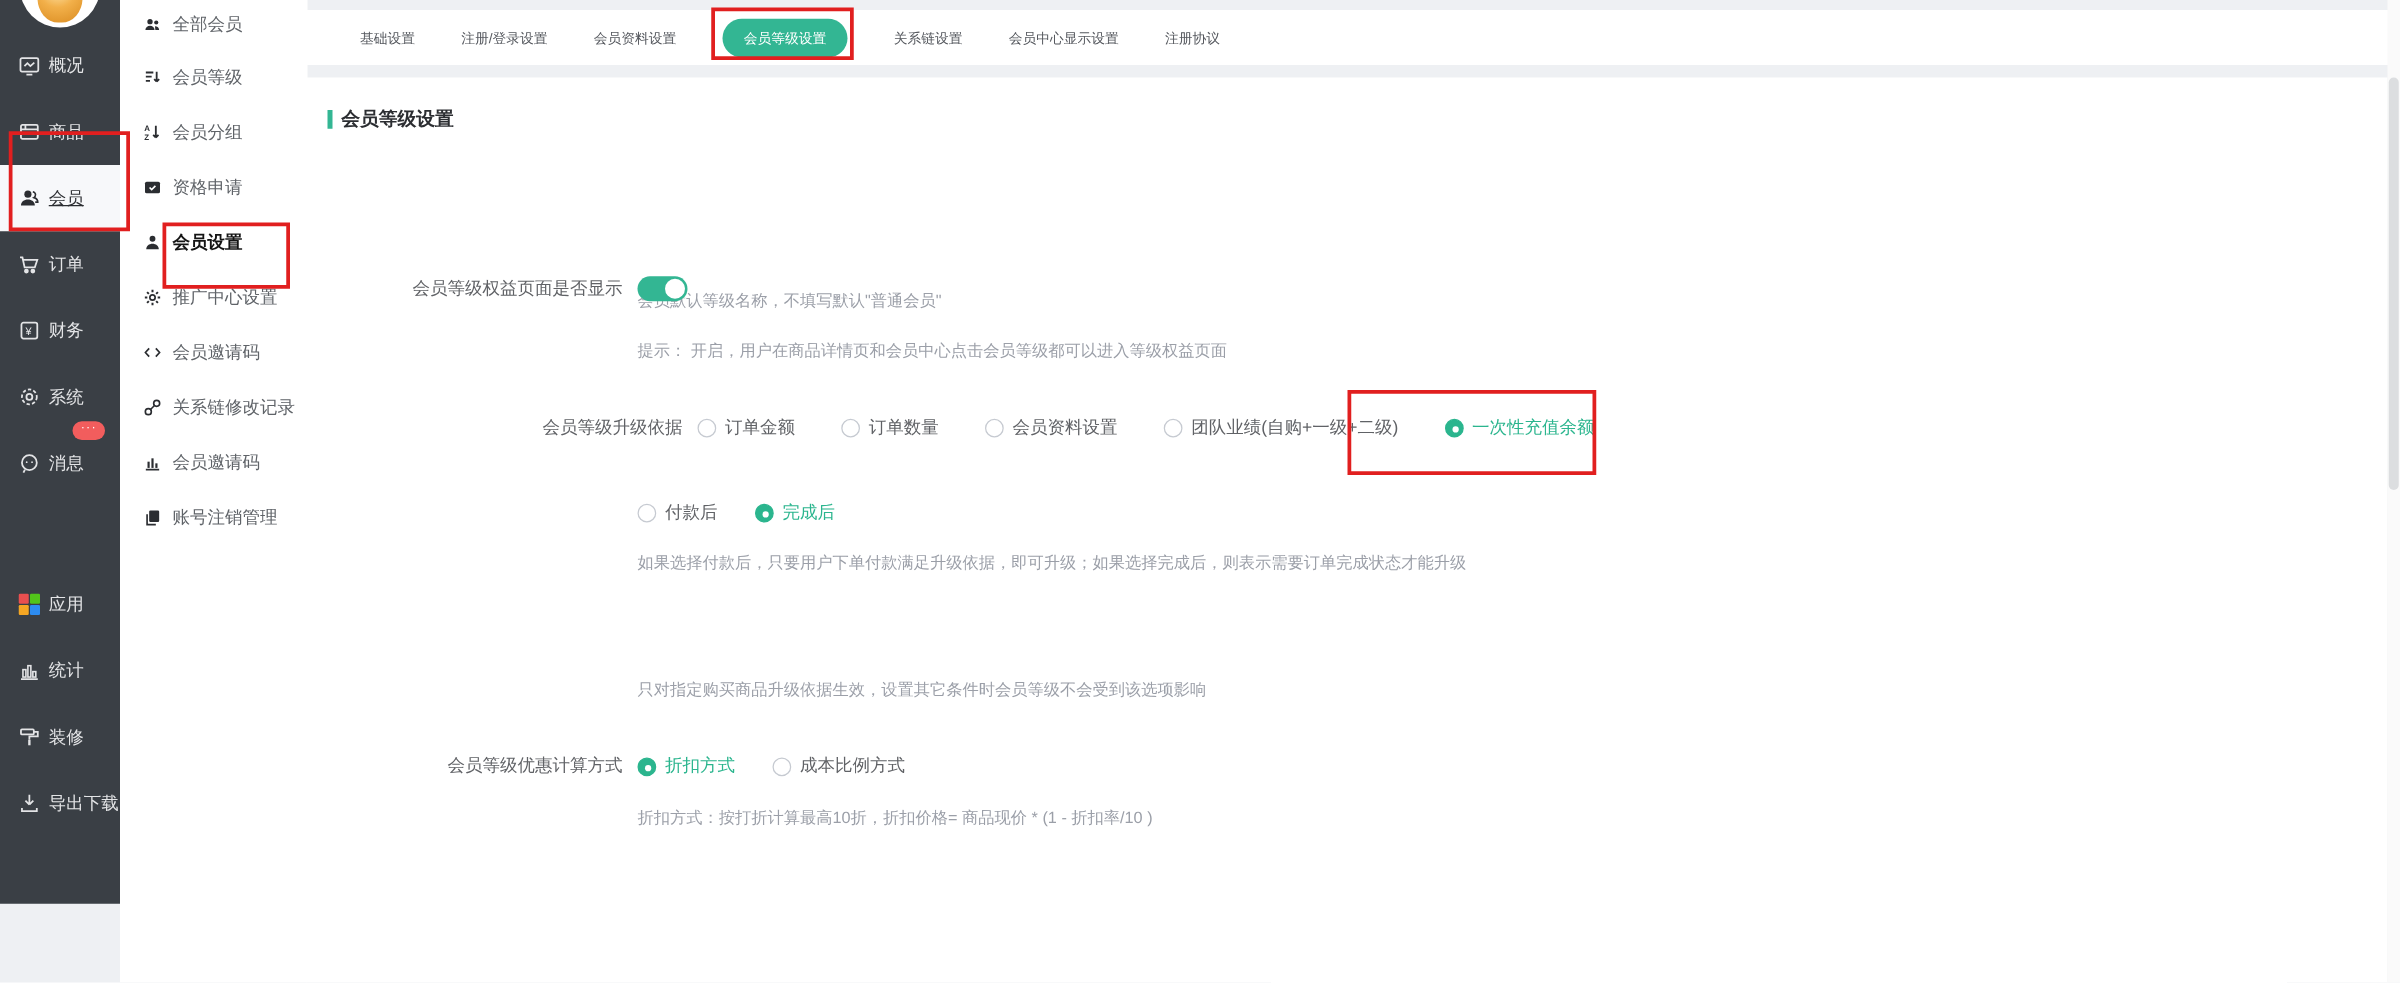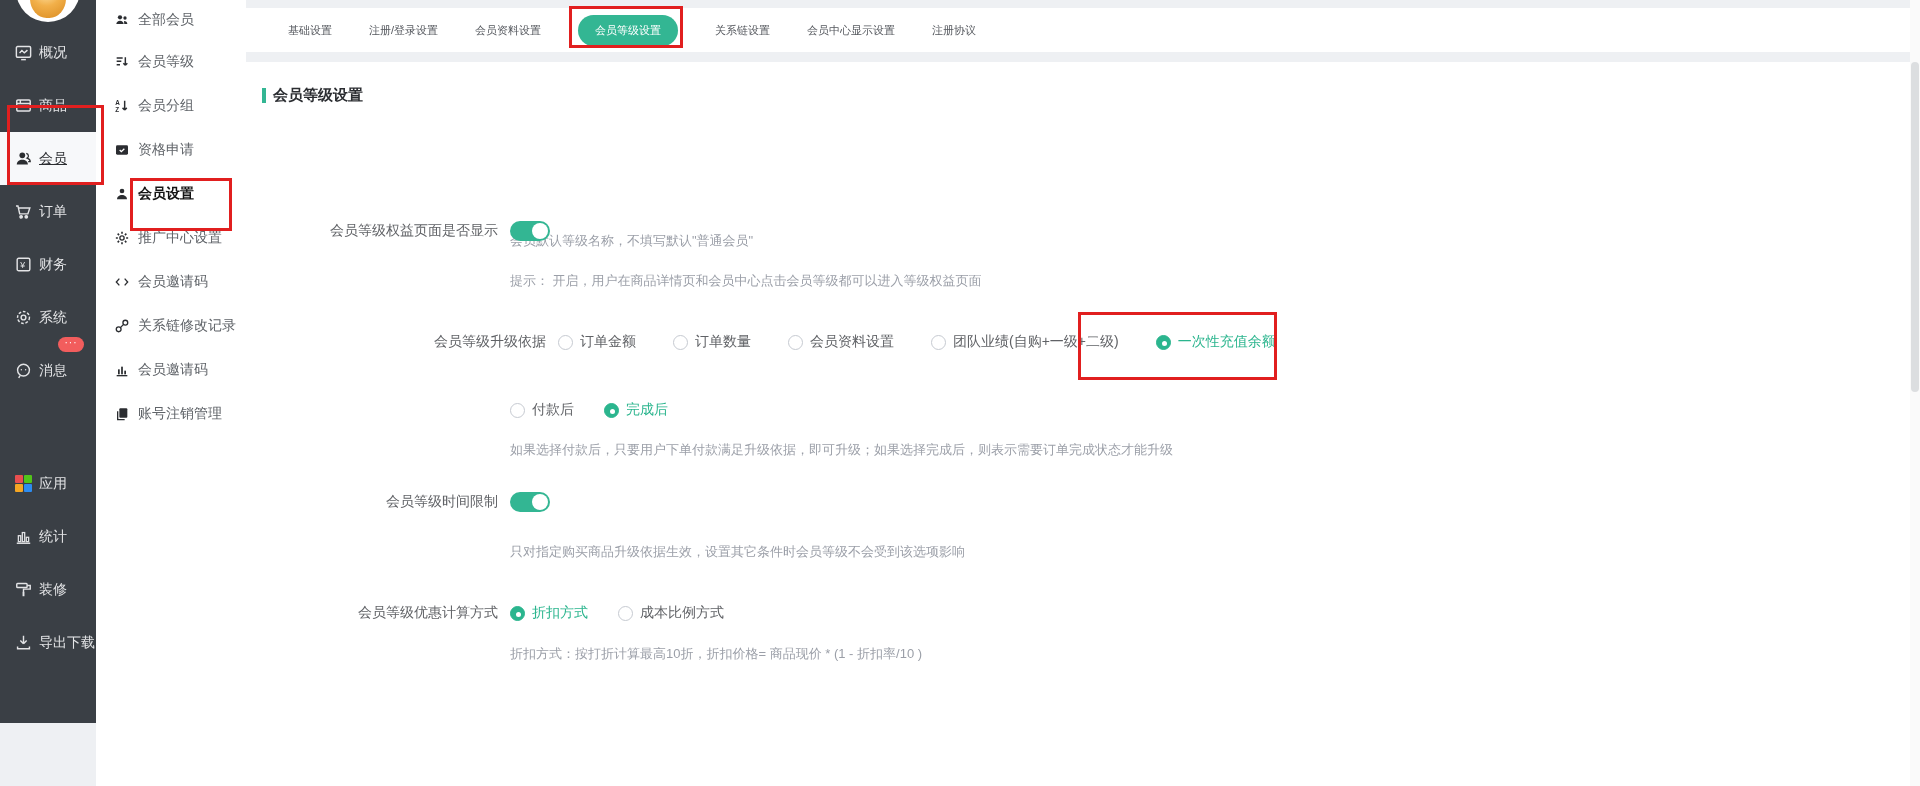--- a/index.html
+++ b/index.html
@@ -132,28 +132,20 @@
           <span class="rlabel">付款后</span>
         </span>
         <span class="radio sel">
           <span class="rdot on"></span>
           <span class="rlabel">完成后</span>
         </span>
       </div>
     </div>
     <div class="helper" style="top:379px;">如果选择付款后，只要用户下单付款满足升级依据，即可升级；如果选择完成后，则表示需要订单完成状态才能升级</div>
 
-    <div class="frow" style="top:430px;">
-      <div class="flabel">会员等级时间限制</div>
-      <div class="fctrl">
-        <span class="switch">
-            <span class="knob"></span>
-          </span>
-      </div>
-    </div>
     <div class="helper" style="top:481px;">只对指定购买商品升级依据生效，设置其它条件时会员等级不会受到该选项影响</div>
 
     <div class="frow" style="top:542px;">
       <div class="flabel">会员等级优惠计算方式</div>
       <div class="fctrl rgroup" style="gap:30px;">
         <span class="radio sel">
           <span class="rdot on"></span>
           <span class="rlabel">折扣方式</span>
         </span>
         <span class="radio">

